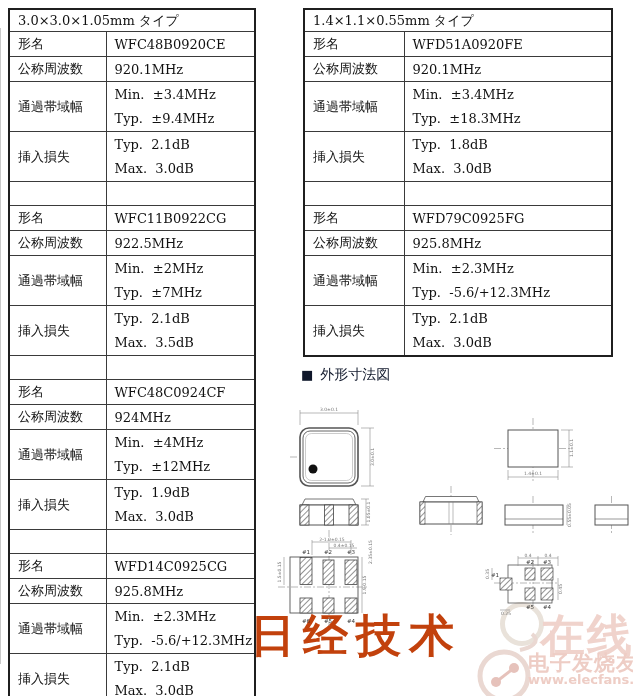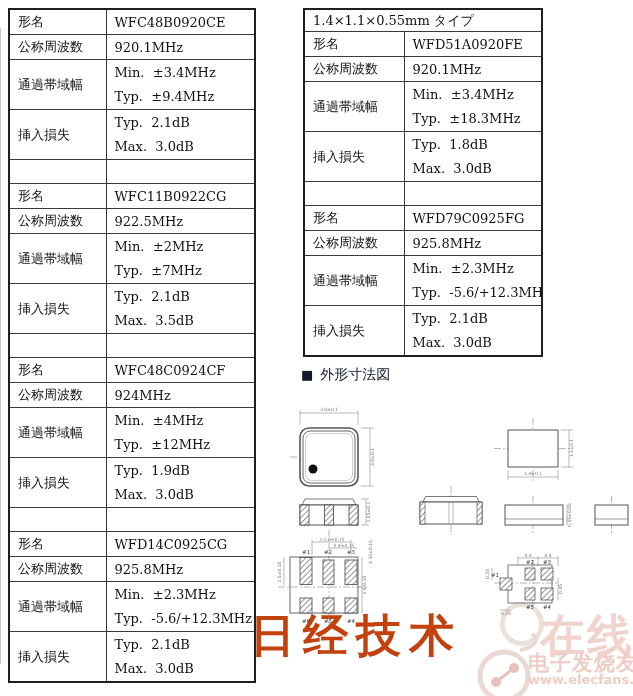--- a/index.html
+++ b/index.html
@@ -14,21 +14,21 @@
   table.spec { position:absolute; border-collapse:collapse; table-layout:fixed; font-size:13px; }
   table.spec { border:2px solid #1f1f1f; }
   table.spec td { border:1px solid #3a3a3a; padding:0 0 0 8px; vertical-align:middle; white-space:pre; overflow:hidden; }
   tr.title td { height:21px; }
   tr.r1 td { height:24px;margin-left:12px; }
   tr.r2 td { height:49px; }
   tr.gap td { height:23px; }
   td .ln { line-height:24px; }
 
   #tbl-left { left:8px; top:8px; width:248px; }
-  #tbl-right { left:303px; top:8px; width:240px; }
+  #tbl-right { left:303px; top:8px; width:310px; }
 
   .sec-heading { position:absolute; left:301px; top:366px; font-size:14px; color:#0f172a; white-space:pre; }
   .sec-heading .bullet { font-size:13px; margin-right:7px; }
 
   #drawing { position:absolute; left:256px; top:392px; }
   .dim { font-size:4.5px; fill:#777; font-family:"DejaVu Sans","Liberation Sans",sans-serif; text-anchor:middle; }
   .padlab { font-size:5.5px; fill:#333; font-family:"DejaVu Sans","Liberation Sans",sans-serif; text-anchor:middle; }
   .cl { stroke:#9a9a9a; stroke-width:0.7; stroke-dasharray:7 2 2 2; }
   .thin { stroke:#8a8a8a; stroke-width:0.6; }
   .edge { stroke:#555; fill:#fff; }
@@ -195,20 +195,23 @@
 </svg>
 
 <div class="sec-heading z-tbl"><span class="bullet">■</span><span>外形寸法図</span></div>
 
 <table id="tbl-left" class="spec z-tbl">
   <colgroup>
       <col style="width:97px">
       <col>
     </colgroup>
   <tbody>
+      <tr class="title">
+        <td colspan="2">3.0×3.0×1.05mm タイプ</td>
+      </tr>
 
   <tr class="r1">
         <td>形名</td>
         <td>WFC48B0920CE</td>
       </tr>
   <tr class="r1">
         <td>公称周波数</td>
         <td>920.1MHz</td>
       </tr>
   <tr class="r2">

